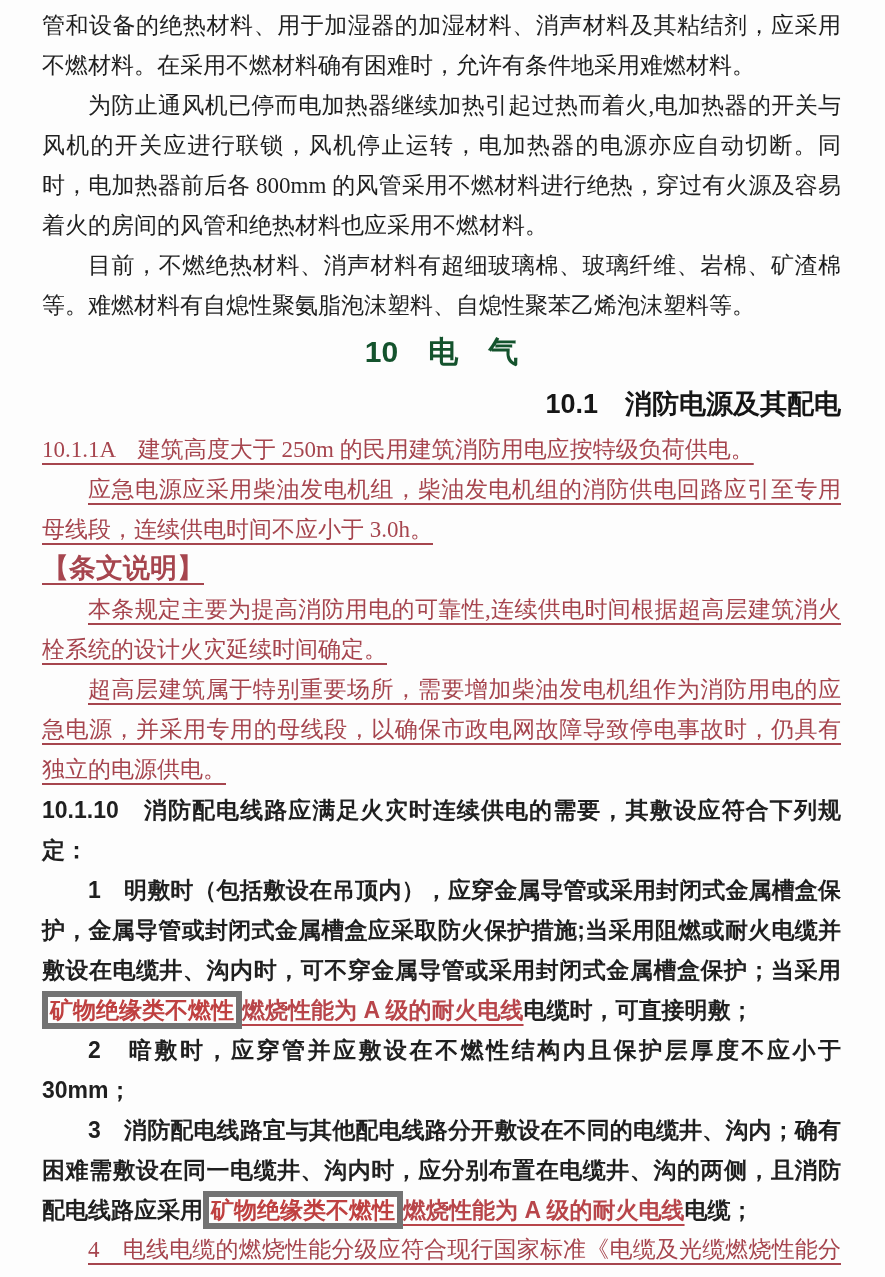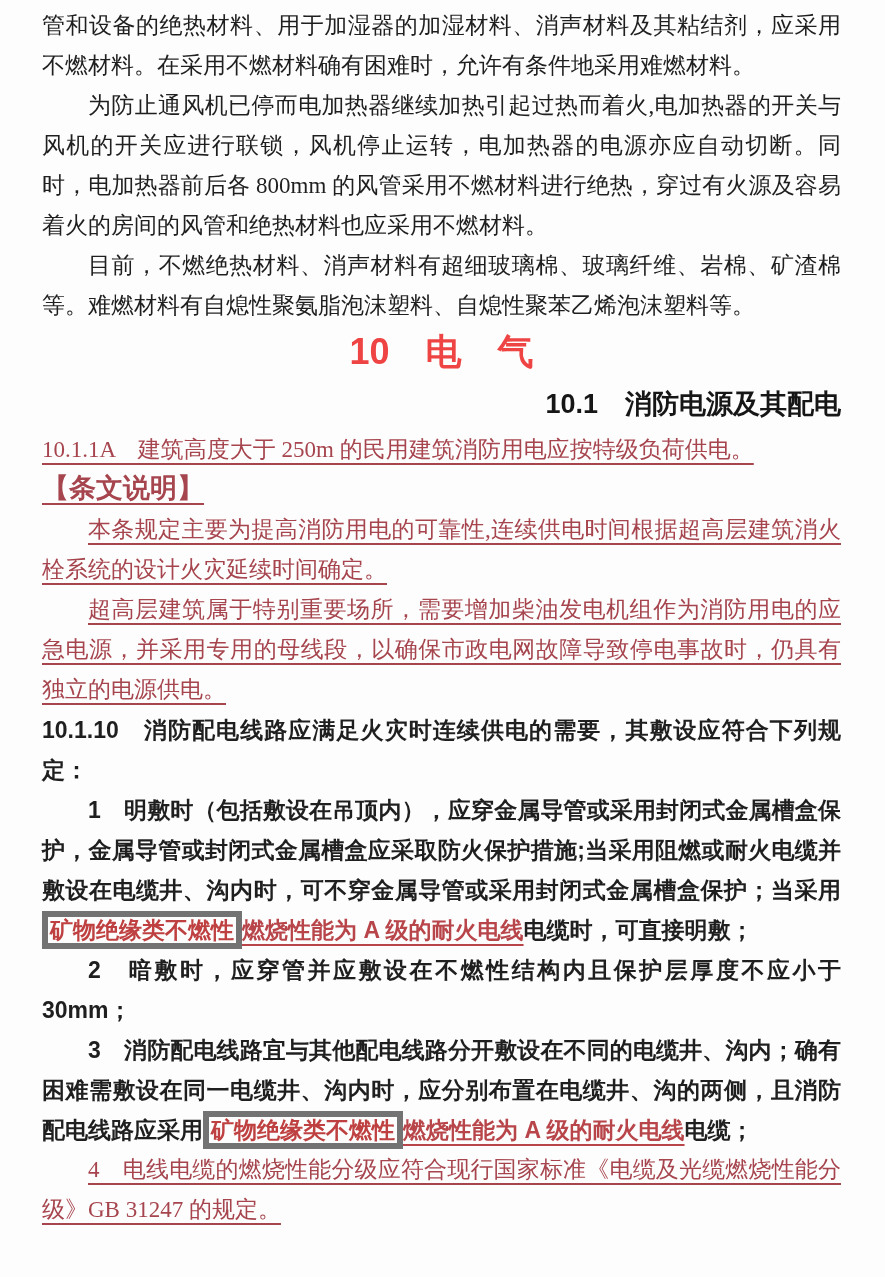--- a/index.html
+++ b/index.html
@@ -14,21 +14,21 @@
   .indent { text-indent:2em; }
   .hei { font-family:"Liberation Sans","DejaVu Sans",sans-serif; font-weight:600; }
   .red-u {
     color:#a6454e;
     text-decoration:underline;
     text-decoration-thickness:1.5px;
     text-underline-offset:6px;
   }
   .chapter-h {
     text-align:center; font-family:"Liberation Sans","DejaVu Sans",sans-serif;
-    font-weight:700; font-size:36px; line-height:52px; margin:0; color:#ef4444;
+    font-weight:700; font-size:30px; line-height:52px; margin:0; color:#14532d;
     text-indent:0;
   }
   .section-h {
     text-align:right; font-family:"Liberation Sans","DejaVu Sans",sans-serif;
     font-weight:700; font-size:27px; line-height:52px; margin:0; color:#161616;
     text-indent:0;
   }
   .label-red {
     font-family:Liberation Mono, monospace; font-weight:700;
     color:#a6454e; text-decoration:underline; text-decoration-thickness:1.5px;
@@ -86,20 +86,21 @@
   <p class="indent">为防止通风机已停而电加热器继续加热引起过热而着火,电加热器的开关与风机的开关应进行联锁，风机停止运转，电加热器的电源亦应自动切断。同时，电加热器前后各 800mm 的风管采用不燃材料进行绝热，穿过有火源及容易着火的房间的风管和绝热材料也应采用不燃材料。</p>
 
   <p class="indent">目前，不燃绝热材料、消声材料有超细玻璃棉、玻璃纤维、岩棉、矿渣棉等。难燃材料有自熄性聚氨脂泡沫塑料、自熄性聚苯乙烯泡沫塑料等。</p>
 
   <p class="chapter-h">10　电　气</p>
 
   <p class="section-h">10.1　消防电源及其配电</p>
 
   <p class="red-u">10.1.1A　建筑高度大于 250m 的民用建筑消防用电应按特级负荷供电。</p>
 
+  <p class="red-u indent">应急电源应采用柴油发电机组，柴油发电机组的消防供电回路应引至专用母线段，连续供电时间不应小于 3.0h。</p>
 
   <p>
     <span class="label-red">【条文说明】</span>
   </p>
 
   <p class="red-u indent">本条规定主要为提高消防用电的可靠性,连续供电时间根据超高层建筑消火栓系统的设计火灾延续时间确定。</p>
 
   <p class="red-u indent">超高层建筑属于特别重要场所，需要增加柴油发电机组作为消防用电的应急电源，并采用专用的母线段，以确保市政电网故障导致停电事故时，仍具有独立的电源供电。</p>
 
   <p class="hei">10.1.10　消防配电线路应满足火灾时连续供电的需要，其敷设应符合下列规定：</p>

